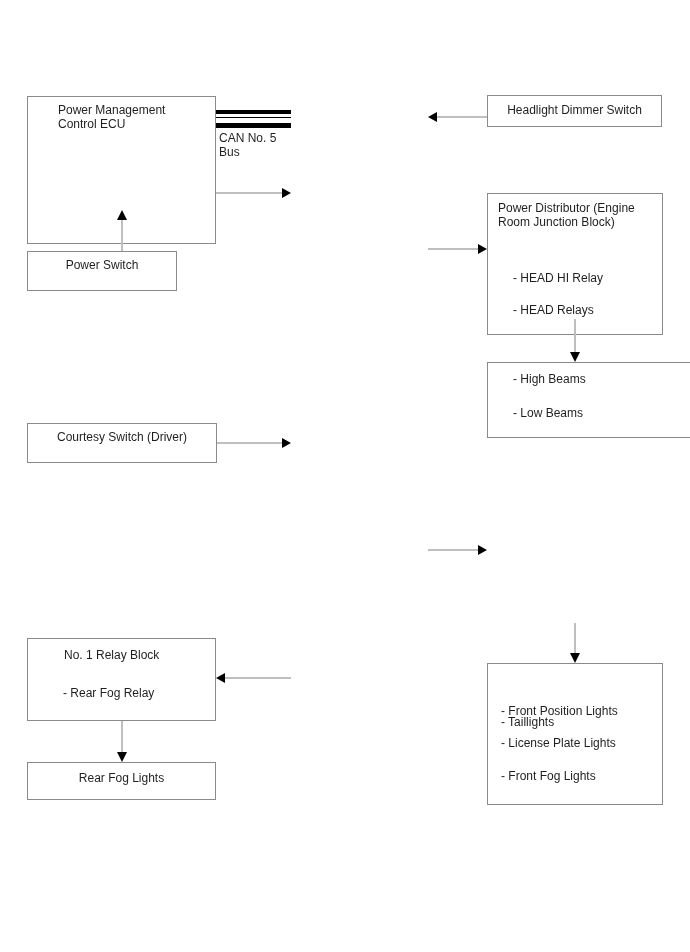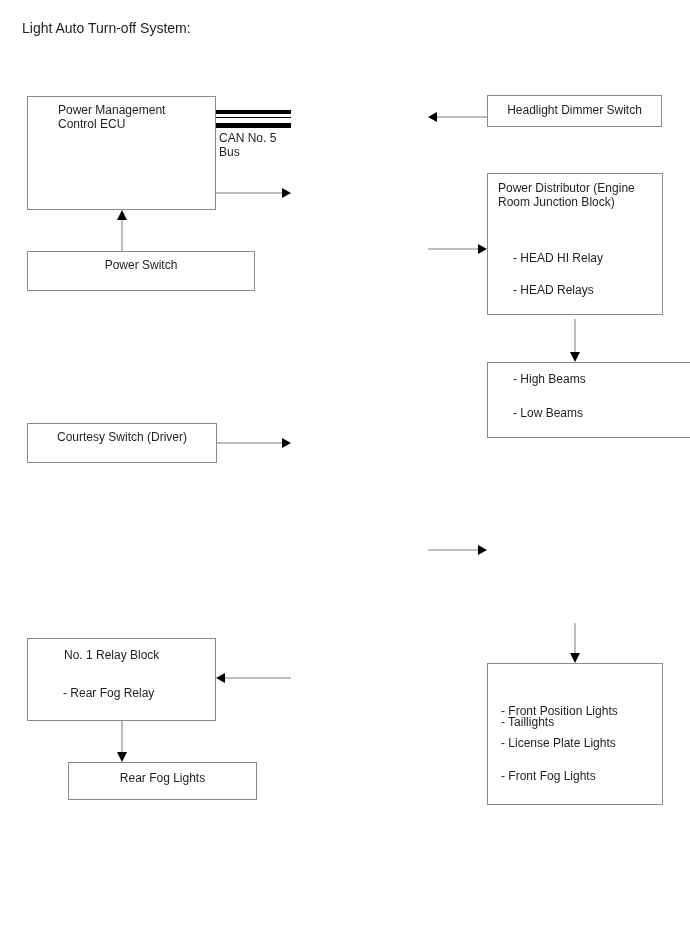--- a/index.html
+++ b/index.html
@@ -27,41 +27,40 @@
   .ah-right{border-top:5px solid transparent;border-bottom:5px solid transparent;border-left:9px solid var(--arrow);}
   .ah-left{border-top:5px solid transparent;border-bottom:5px solid transparent;border-right:9px solid var(--arrow);}
   .ah-up{border-left:5px solid transparent;border-right:5px solid transparent;border-bottom:10px solid var(--arrow);}
   .ah-down{border-left:5px solid transparent;border-right:5px solid transparent;border-top:10px solid var(--arrow);}
 </style>
 </head>
 <body>
 
 <div class="canvas">
 
-  <div class="title">Light Auto Turn-off System:</div>
 
-  <div class="box" style="left:27px;top:96px;width:189px;height:114px;">
+  <div class="box" style="left:27px;top:96px;width:189px;height:148px;">
     <div class="txt" style="left:30px;top:6px;">Power Management</div>
     <div class="txt" style="left:30px;top:20px;">Control ECU</div>
   </div>
 
-  <div class="box" style="left:27px;top:251px;width:228px;height:40px;padding-left:28px;">
+  <div class="box" style="left:27px;top:251px;width:150px;height:40px;padding-left:28px;">
     <div class="ctr" style="top:6px;">Power Switch</div>
   </div>
 
   <div class="box" style="left:27px;top:423px;width:190px;height:40px;">
     <div class="ctr" style="top:6px;">Courtesy Switch (Driver)</div>
   </div>
 
 
   <div class="box" style="left:487px;top:95px;width:175px;height:32px;">
     <div class="ctr" style="top:7px;">Headlight Dimmer Switch</div>
   </div>
 
-  <div class="box" style="left:487px;top:173px;width:176px;height:142px;">
+  <div class="box" style="left:487px;top:193px;width:176px;height:142px;">
     <div class="txt" style="left:10px;top:7px;">Power Distributor (Engine</div>
     <div class="txt" style="left:10px;top:21px;">Room Junction Block)</div>
     <div class="txt" style="left:25px;top:77px;">- HEAD HI Relay</div>
     <div class="txt" style="left:25px;top:109px;">- HEAD Relays</div>
   </div>
 
   <div class="box" style="left:487px;top:362px;width:212px;height:76px;">
     <div class="txt" style="left:25px;top:9px;">- High Beams</div>
     <div class="txt" style="left:25px;top:43px;text-align:right;">- Low Beams</div>
   </div>
@@ -72,21 +71,21 @@
     <div class="txt" style="left:13px;top:40px;">- Front Position Lights</div>
     <div class="txt" style="left:13px;top:72px;">- License Plate Lights</div>
     <div class="txt" style="left:13px;top:105px;">- Front Fog Lights</div>
   </div>
 
   <div class="box" style="left:27px;top:638px;width:189px;height:83px;">
     <div class="txt" style="left:36px;top:9px;">No. 1 Relay Block</div>
     <div class="txt" style="left:35px;top:47px;">- Rear Fog Relay</div>
   </div>
 
-  <div class="box" style="left:27px;top:762px;width:189px;height:38px;margin-left:41px;">
+  <div class="box" style="left:27px;top:762px;width:189px;height:38px;">
     <div class="ctr" style="top:8px;">Rear Fog Lights</div>
   </div>
 
   <div class="busbar" style="left:216px;top:110px;width:75px;height:4px;"></div>
   <div class="busbar" style="left:216px;top:117px;width:75px;height:1px;"></div>
   <div class="busbar" style="left:216px;top:123px;width:75px;height:5px;"></div>
   <div class="txt" style="left:219px;top:131px;">CAN No. 5</div>
   <div class="txt" style="left:219px;top:145px;">Bus</div>
 
   <div class="hline" style="left:216px;top:192px;width:66px;"></div>

